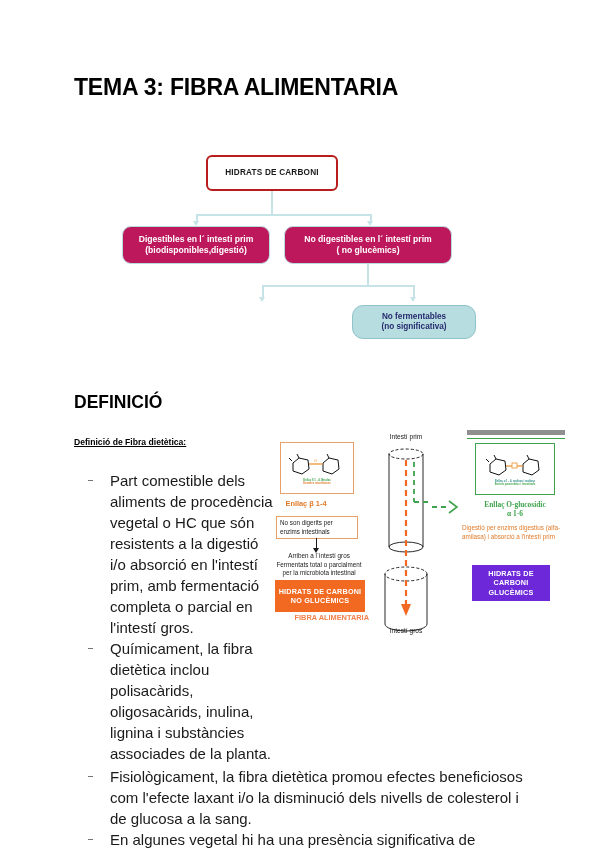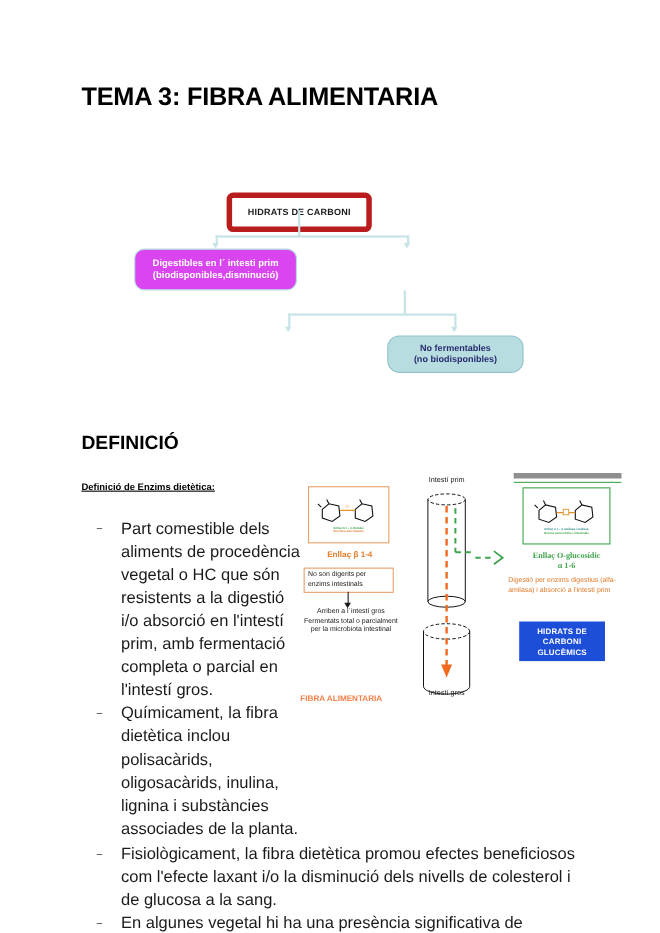--- a/index.html
+++ b/index.html
@@ -23,26 +23,26 @@
   .flow { position: absolute; left: 0; top: 140px; width: 600px; height: 210px; }
 
   .node {
     position: absolute;
     display: flex; align-items: center; justify-content: center;
     text-align: center; line-height: 1.25;
     font-weight: bold;
   }
   .node-root {
     left: 206px; top: 15px; width: 132px; height: 36px;
-    border: 5px solid #b91c1c; border-radius: 6px;
+    border: 2px solid #b91c1c; border-radius: 6px;
     background: #ffffff; color: #1a1a1a;
-    font-size: 8.2px; letter-spacing: .2px; margin-top: 20px;
+    font-size: 8.2px; letter-spacing: .2px;
   }
   .node-blue {
-    background: #d946ef; color: #ffffff;
+    background: #be185d; color: #ffffff;
     border: 1.5px solid #b8dde0; border-radius: 9px;
     font-size: 8.6px; padding: 3px 6px;
   }
   .node-blue-left  { left: 122px; top: 86px;  width: 148px; height: 38px; }
   .node-blue-right { left: 284px; top: 86px;  width: 168px; height: 38px; }
 
   .node-teal {
     background: #b8dde0; color: #262b6e;
     border: 1.5px solid #8fc3c9; border-radius: 9px;
     font-size: 8.2px; padding: 3px 6px;
@@ -100,45 +100,45 @@
   .mol svg { display: block; }
   .mol-cap1 { font-size: 2.7px; font-weight: bold; margin-top: 1px; }
   .mol-cap2 { font-size: 2.7px; font-weight: bold; }
   .cap-orange { color: #e07b2a; }
   .cap-green  { color: #3fa34d; }
   .cap-teal   { color: #2e8b8b; }
 
   .lbl-bond {
     font-size: 7.4px; font-weight: bold; text-align: center;
   }
-  .lbl-bond-orange { left: 14px; top: 71px; width: 84px; color: #e07b2a; text-align: center; }
+  .lbl-bond-orange { left: 2px; top: 71px; width: 84px; color: #e07b2a; text-align: center; }
   .lbl-bond-green  { left: 205px; top: 72px; width: 96px; color: #3fa34d; font-family: Liberation Serif, serif; }
 
   .box-thin {
     position: absolute; border: 1px solid #e8a06a; background: #fff;
     font-size: 6.3px; color: #1a1a1a; line-height: 1.35;
     padding: 2px 3px; text-align: left;
   }
   .box-nodig { left: 14px; top: 88px; width: 82px; }
 
   .txt-plain { position: absolute; font-size: 6.3px; color: #1a1a1a; line-height: 1.35; }
   .txt-arriben { left: 11px; top: 124px; width: 92px; text-align: center; }
   .txt-digesto { left: 200px; top: 96px; width: 112px; text-align: left; }
 
   .tag {
     position: absolute; display: flex; align-items: center; justify-content: center;
     text-align: center; font-weight: bold; color: #fff;
     font-size: 7.2px; line-height: 1.3; letter-spacing: .2px;
   }
   .tag-orange { left: 13px; top: 152px; width: 90px; height: 32px; background: #f26a21; }
-  .tag-green  { left: 210px; top: 137px; width: 78px; height: 36px; background: #1d4ed8; }
+  .tag-green  { left: 210px; top: 137px; width: 78px; height: 36px; background: #6d28d9; }
 
   .lbl-fibra {
-    position: absolute; left: 11px; top: 202px; width: 96px;
-    font-size: 7.4px; font-weight: bold; color: #f2804a; text-align: left;
+    position: absolute; left: 11px; top: 185px; width: 96px;
+    font-size: 7.4px; font-weight: bold; color: #f2804a; text-align: right;
   }
 
   .gray-strip {
     position: absolute; left: 205px; top: 2px; width: 98px; height: 5px;
     background: #8f8f8f;
   }
   .green-rule {
     position: absolute; left: 205px; top: 10px; width: 98px; height: 1px;
     background: #3fa34d;
   }
@@ -169,43 +169,49 @@
     <div class="conn conn-v" style="left:271px; top:51px; height:24px;"></div>
     <div class="conn conn-h" style="left:196px; top:74px; width:176px;"></div>
     <div class="conn conn-v" style="left:196px; top:74px; height:7px;"></div>
     <div class="conn conn-v" style="left:370px; top:74px; height:7px;"></div>
     <div class="arrow-d" style="left:193px; top:81px;"></div>
     <div class="arrow-d" style="left:367px; top:81px;"></div>
 
     <div class="node node-blue node-blue-left">
       <div>
         <span>Digestibles en l´ intesti prim</span><br>
-        <span>(biodisponibles,disminució)</span>
+        <span>(biodisponibles,digestió)</span>
       </div>
     </div>
 
+    <div class="node node-blue node-blue-right">
+      <div>
+        <span>No digestibles en l´ intestí prim</span><br>
+        <span>( no glucèmics)</span>
+      </div>
+    </div>
 
     <div class="conn conn-v" style="left:367px; top:124px; height:22px;"></div>
     <div class="conn conn-h" style="left:262px; top:145px; width:152px;"></div>
     <div class="conn conn-v" style="left:262px; top:145px; height:12px;"></div>
     <div class="conn conn-v" style="left:413px; top:145px; height:12px;"></div>
     <div class="arrow-d" style="left:259px; top:157px;"></div>
     <div class="arrow-d" style="left:410px; top:157px;"></div>
 
 
     <div class="node node-teal node-teal-right">
       <div>
         <span>No fermentables</span><br>
-        <span>(no biodisponibles)</span>
+        <span>(no significativa)</span>
       </div>
     </div>
   </div>
 
   <div class="sec-title">DEFINICIÓ</div>
-  <div class="sub-title">Definició de Enzims dietètica:</div>
+  <div class="sub-title">Definició de Fibra dietètica:</div>
 
   <div class="bullets">
     <div class="bullet b-narrow">
       <span class="dash">–</span>
       <span class="btext">Part comestible dels aliments de procedència vegetal o HC que són resistents a la digestió i/o absorció en l'intestí prim, amb fermentació completa o parcial en l'intestí gros.</span>
     </div>
     <div class="bullet b-narrow">
       <span class="dash">–</span>
       <span class="btext">Químicament, la fibra dietètica inclou polisacàrids, oligosacàrids, inulina, lignina i substàncies associades de la planta.</span>
     </div>
@@ -239,20 +245,21 @@
     </div>
     <div class="fig-text lbl-bond lbl-bond-orange">Enllaç β 1-4</div>
 
     <div class="box-thin box-nodig">No son digerits per enzims intestinals</div>
 
     <div class="blk-line" style="left:54px; top:110px; height:11px;"></div>
     <div class="blk-arrow" style="left:51px; top:120px;"></div>
 
     <div class="txt-plain txt-arriben">Arriben a l´intestí gros Fermentats total o parcialment per la microbiota intestinal</div>
 
+    <div class="tag tag-orange">HIDRATS DE CARBONI NO GLUCÈMICS</div>
     <div class="lbl-fibra">FIBRA ALIMENTARIA</div>
 
     <div class="cyl-label" style="left:106px; top:5px; width:76px;">Intestí prim</div>
     <svg style="position:absolute; left:118px; top:18px;" width="52" height="190" viewBox="0 0 52 190">
 
       <ellipse cx="26" cy="8" rx="17" ry="5" fill="none" stroke="#111" stroke-width="0.9" stroke-dasharray="3,2"></ellipse>
       <line x1="9" y1="8" x2="9" y2="101" stroke="#111" stroke-width="0.9"></line>
       <line x1="43" y1="8" x2="43" y2="101" stroke="#111" stroke-width="0.9"></line>
       <ellipse cx="26" cy="101" rx="17" ry="5" fill="none" stroke="#111" stroke-width="0.9"></ellipse>
 

